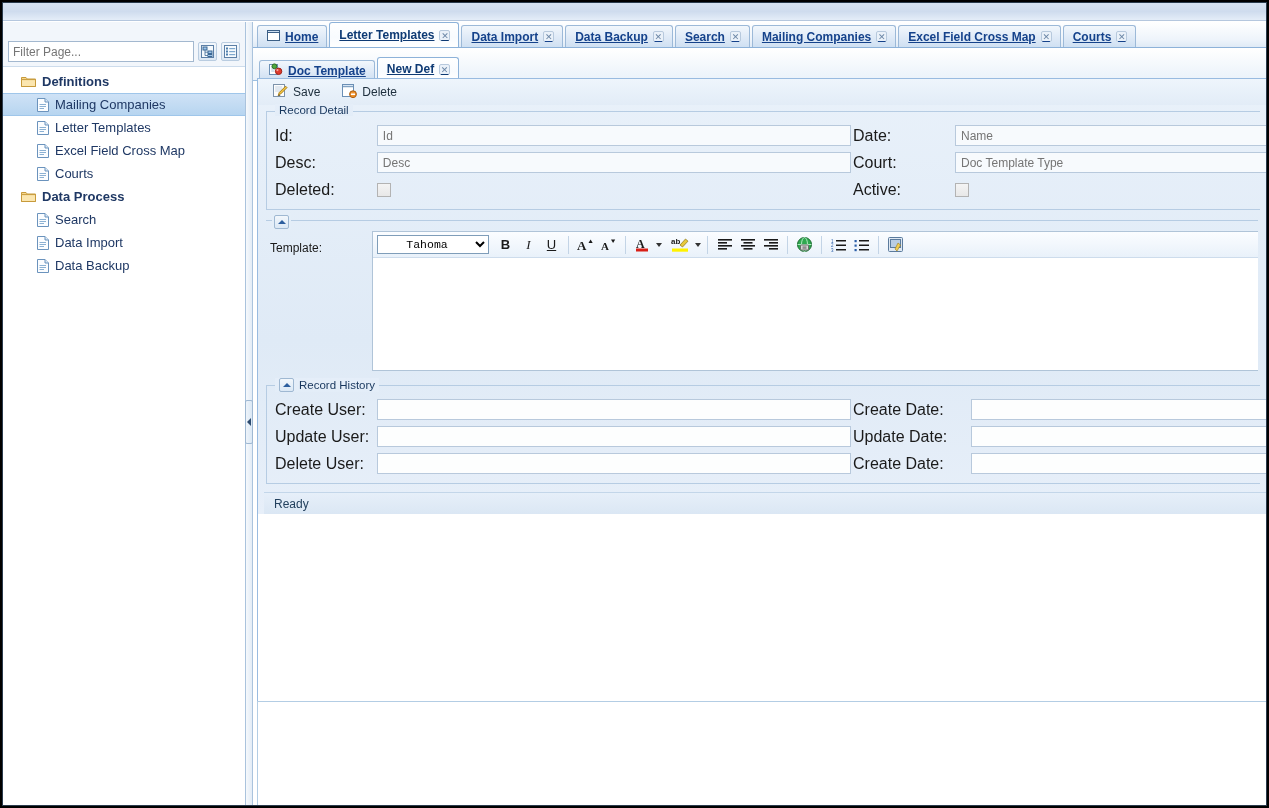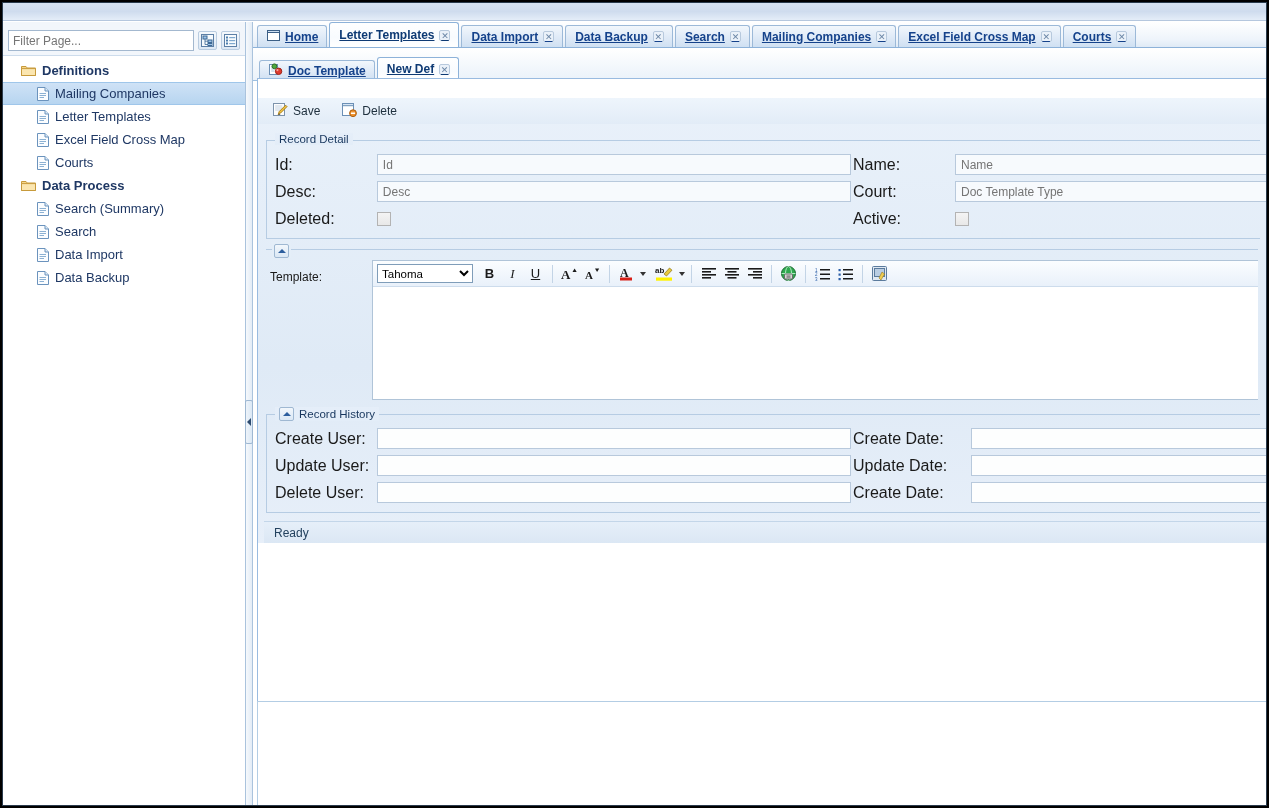--- a/index.html
+++ b/index.html
@@ -37,21 +37,21 @@
     width: 243px;
     background: #ffffff;
     border-right: 1px solid #aac3dd;
     position: relative;
     display: flex;
     flex-direction: column;
   }
   .filter-row {
     display: flex;
     align-items: center;
-    padding: 8px 5px 4px 5px;
+    padding: 19px 5px 4px 5px;
     gap: 4px;
     background: #f2f6fb;
     border-bottom: 1px solid #cddcec;
   }
   .filter-input {
     flex: 1;
     height: 21px;
     border: 1px solid #a3b8cf;
     background: #fff;
     font-family: "Liberation Sans", sans-serif;
@@ -202,31 +202,30 @@
     background: linear-gradient(to bottom,#e9f1fa 0%,#dfeaf6 60%,#e7eff9 100%);
   }
   
   .action-toolbar {
     display: flex;
     align-items: center;
     gap: 16px;
     height: 26px;
     padding: 0 0 0 12px;
     background: linear-gradient(to bottom,#eef5fc,#e2ecf7);
-    margin-top: 19px;
   }
   .action-btn {
     display: flex; align-items: center; gap: 5px;
     font-size: 12px; color: #20313f;
     cursor: pointer;
     padding: 1px 3px;
   }
   
   .fs {
-    margin: 16px 6px 0 8px;
+    margin: 6px 6px 0 8px;
     border: 1px solid #b6cce3;
     border-right: none;
     padding: 0 0 6px 0;
     position: relative;
     background: transparent;
   }
   .fs-legend {
     position: absolute;
     top: -8px; left: 8px;
     background: linear-gradient(to bottom,#e5eef9,#e3edf8);
@@ -313,27 +312,28 @@
   .editor-toolbar {
     display: flex;
     align-items: center;
     height: 26px;
     gap: 2px;
     padding: 0 4px;
     background: linear-gradient(to bottom,#fbfdff,#e9f1fa);
     border-bottom: 1px solid #cddcec;
   }
   .font-select {
-    width: 96px; height: 19px;
-    font-family: Liberation Sans, sans-serif;
+    width: 112px; height: 19px;
+    font-family: Liberation Mono, monospace;
     font-size: 11.5px;
     border: 1px solid #7f9db9;
     background: #fff;
     color: #000;
     margin-right: 4px;
+    text-align: center;
   }
   .tb-sep {
     width: 1px; height: 18px;
     background: #c3d4e6;
     margin: 0 4px;
   }
   .tb-btn {
     width: 21px; height: 21px;
     display: flex; align-items: center; justify-content: center;
     cursor: pointer;
@@ -473,30 +473,20 @@
         </div>
 
         <div class="nav-group">
           <span class="nav-icon">
             <svg width="15" height="13" viewBox="0 0 15 13" aria-hidden="true">
               <path d="M0.5 2.5 L5 2.5 L6.3 4 L14.5 4 L14.5 11.5 L0.5 11.5 Z" fill="#f6d68a" stroke="#c79a3b"></path>
               <path d="M0.5 4.6 L14.5 4.6 L14.5 11.5 L0.5 11.5 Z" fill="#fbe6b0" stroke="#c79a3b"></path>
             </svg>
           </span>
           <span>Data Process</span>
-        </div>
-        <div class="nav-item">
-          <span class="nav-icon">
-            <svg width="12" height="14" viewBox="0 0 12 14" aria-hidden="true">
-              <path d="M0.5 0.5 L8 0.5 L11.5 4 L11.5 13.5 L0.5 13.5 Z" fill="#fbfdff" stroke="#6b93bd"></path>
-              <path d="M8 0.5 L8 4 L11.5 4" fill="#dceaf7" stroke="#6b93bd"></path>
-              <path d="M2.5 6.5 H9 M2.5 8.5 H9 M2.5 10.5 H7" stroke="#7fa8ce" stroke-width="0.9"></path>
-            </svg>
-          </span>
-          <span>Search (Summary)</span>
         </div>
         <div class="nav-item">
           <span class="nav-icon">
             <svg width="12" height="14" viewBox="0 0 12 14" aria-hidden="true">
               <path d="M0.5 0.5 L8 0.5 L11.5 4 L11.5 13.5 L0.5 13.5 Z" fill="#fbfdff" stroke="#6b93bd"></path>
               <path d="M8 0.5 L8 4 L11.5 4" fill="#dceaf7" stroke="#6b93bd"></path>
               <path d="M2.5 6.5 H9 M2.5 8.5 H9 M2.5 10.5 H7" stroke="#7fa8ce" stroke-width="0.9"></path>
             </svg>
           </span>
           <span>Search</span>
@@ -636,21 +626,21 @@
                   <div class="flabel">Desc:</div>
                   <input class="finput" value="" placeholder="Desc" style="">
                 </div>
                 <div class="frow">
                   <div class="flabel">Deleted:</div>
                   <div class="fcheck"></div>
                 </div>
               </div>
               <div class="col col-right">
                 <div class="frow">
-                  <div class="flabel">Name:</div>
+                  <div class="flabel">Date:</div>
                   <input class="finput" value="" placeholder="Name" style="">
                 </div>
                 <div class="frow">
                   <div class="flabel">Court:</div>
                   <input class="finput" value="" placeholder="Doc Template Type" style="">
                 </div>
                 <div class="frow">
                   <div class="flabel">Active:</div>
                   <div class="fcheck"></div>
                 </div>

